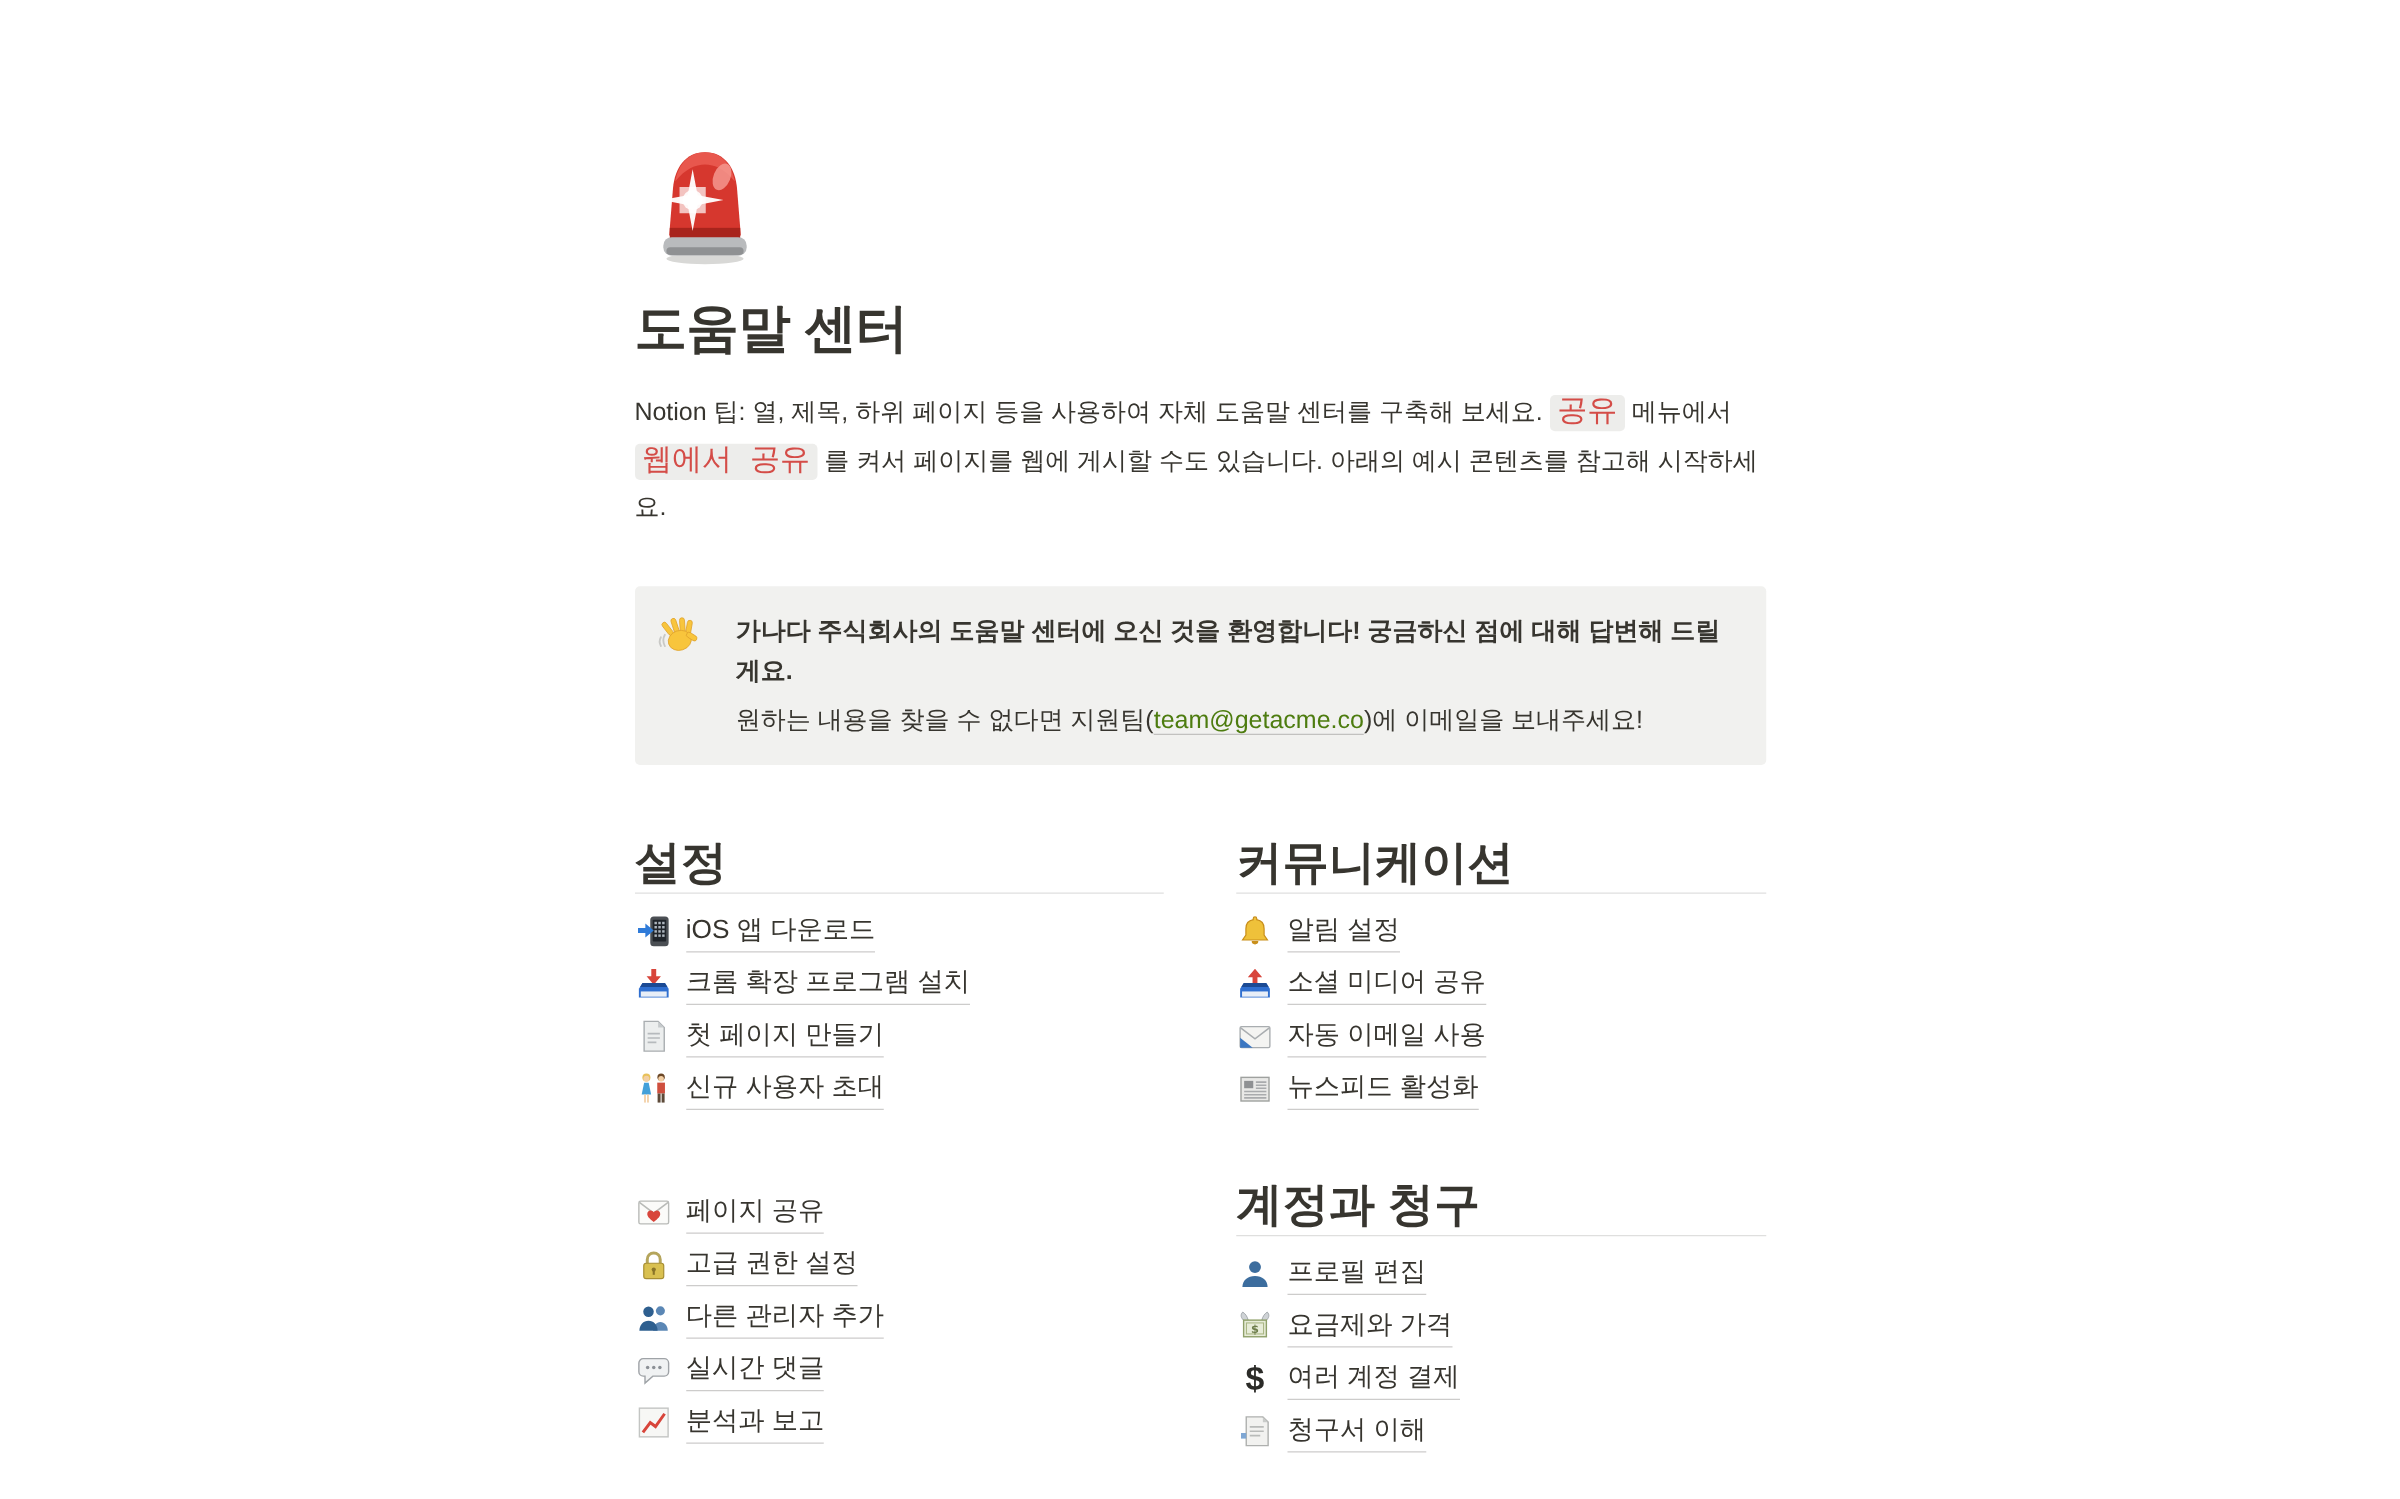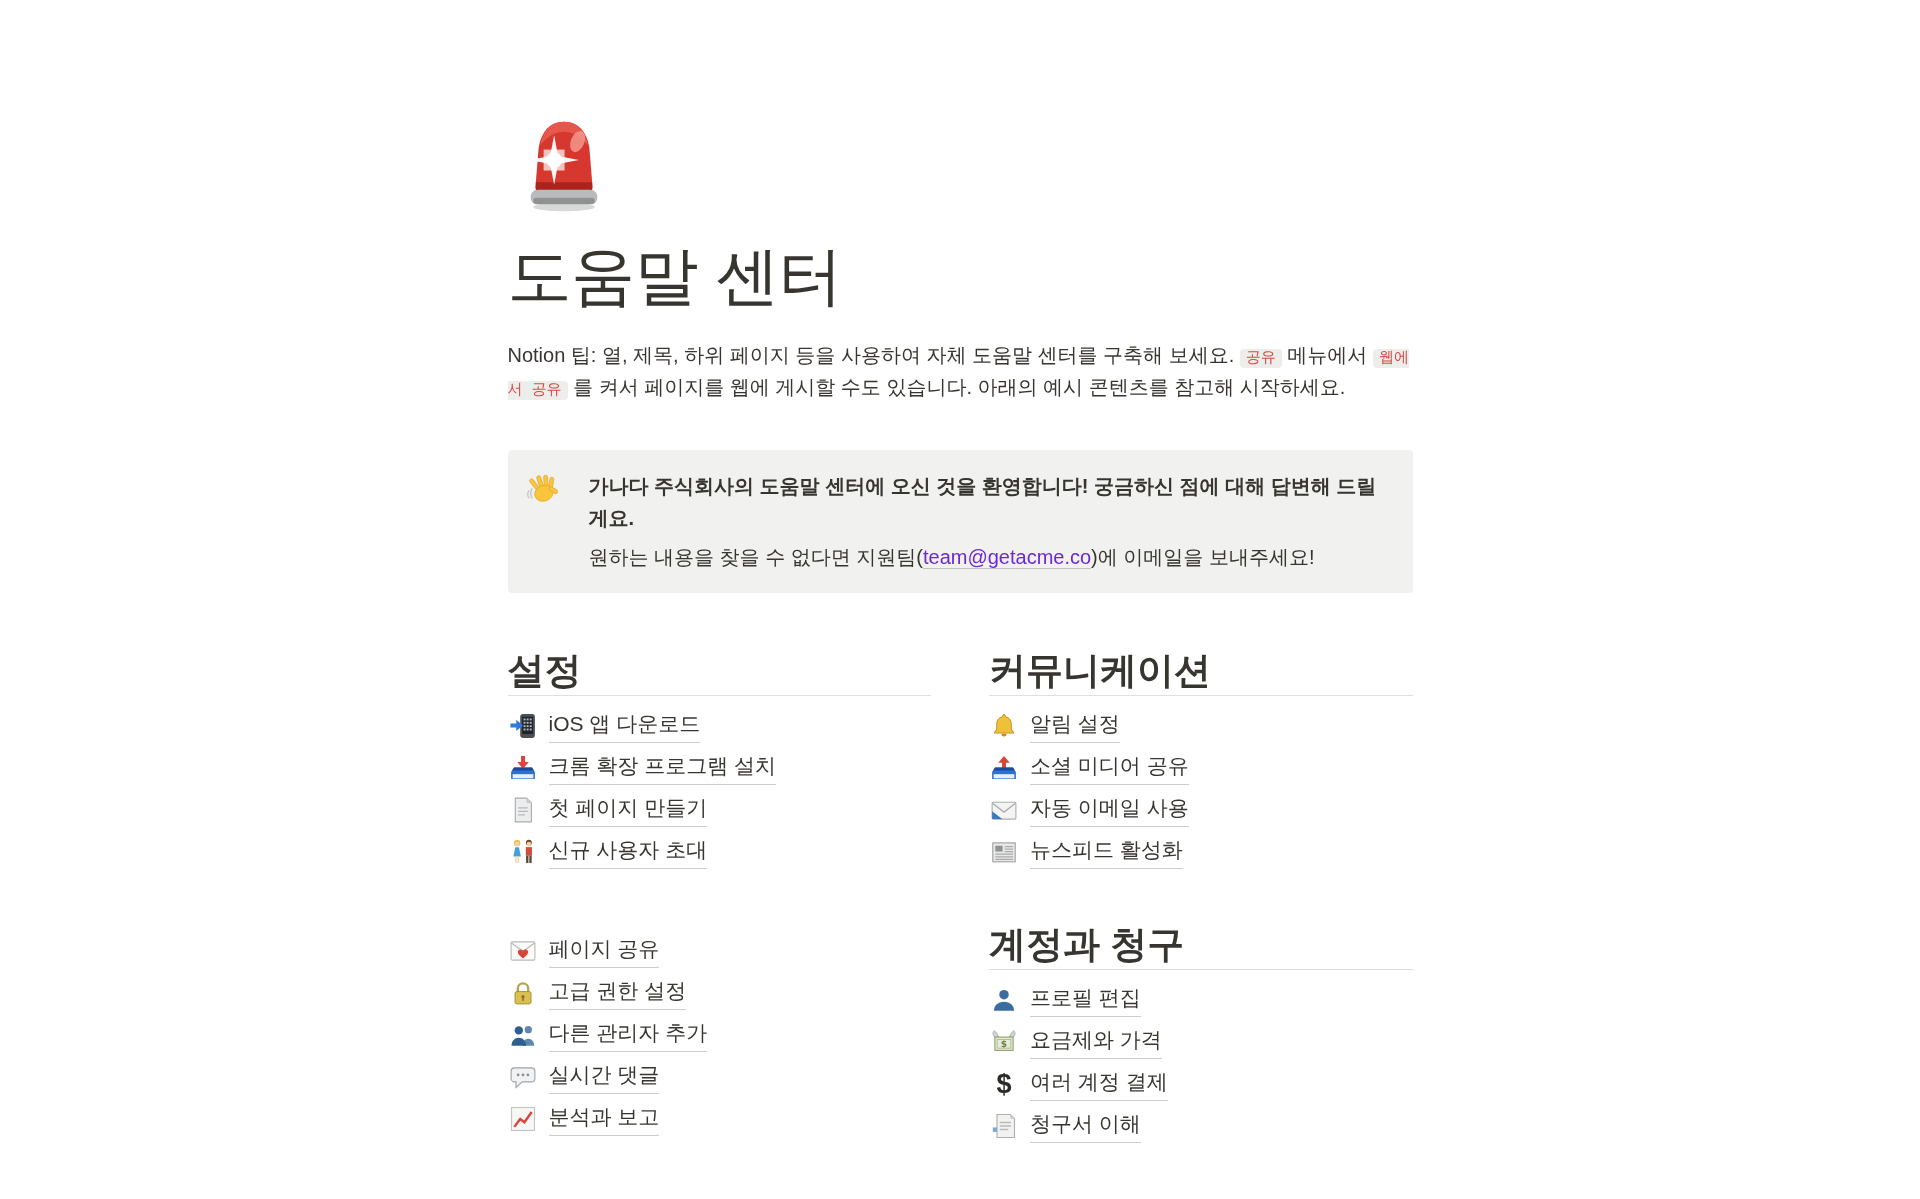--- a/index.html
+++ b/index.html
@@ -7,41 +7,41 @@
   body {
     width:1920px; height:1199px; overflow:hidden;
     background:#ffffff; color:#37352f;
     font-family:"Liberation Sans","DejaVu Sans",sans-serif;
   }
   .content { width:905px; margin:0 auto; padding-top:108px; }
 
   .page-icon { display:block; margin-left:14px; cursor:pointer; }
 
   .page-title {
-    font-size:64px; font-weight:400; line-height:1.2;
+    font-size:42px; font-weight:700; line-height:1.2;
     margin:16px 0 0 0; letter-spacing:-0.5px;
   }
 
   .intro { margin:24px 0 0 0; font-size:20px; line-height:1.62; }
   .inline-code {
     background:rgba(135,131,120,0.15); color:#d44c47;
-    padding:1px 6px; border-radius:4px; font-size:15px;
+    padding:1px 6px; border-radius:4px; font-size:24px;
     font-family:"Liberation Mono","DejaVu Sans Mono",monospace;
   }
 
   .callout {
     margin-top:46px; background:#f1f1ef; border-radius:4px;
     padding:20px 24px 20px 18px; display:flex; gap:31px; align-items:flex-start;
   }
   .callout-icon { flex:none; margin-top:3px; }
   .callout-body { font-size:20px; line-height:1.6; }
   .callout-line1 { font-weight:700; }
   .callout-line2 { margin-top:7px; font-weight:400; }
   .email-link {
-    color:#6d28d9; text-decoration:none; cursor:pointer;
+    color:#4d7c0f; text-decoration:none; cursor:pointer;
     border-bottom:1.5px solid rgba(55,53,47,0.25);
   }
 
   .columns {
     margin-top:54px; display:grid;
     grid-template-columns:1fr 1fr; column-gap:58px; row-gap:42px;
   }
   .section h2 {
     font-size:37px; font-weight:700; line-height:1.3; margin:0;
     border-bottom:1px solid rgba(55,53,47,0.16);

